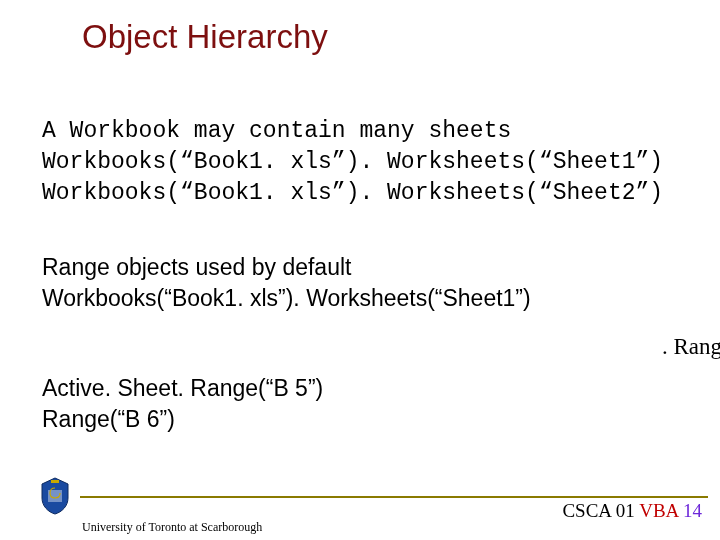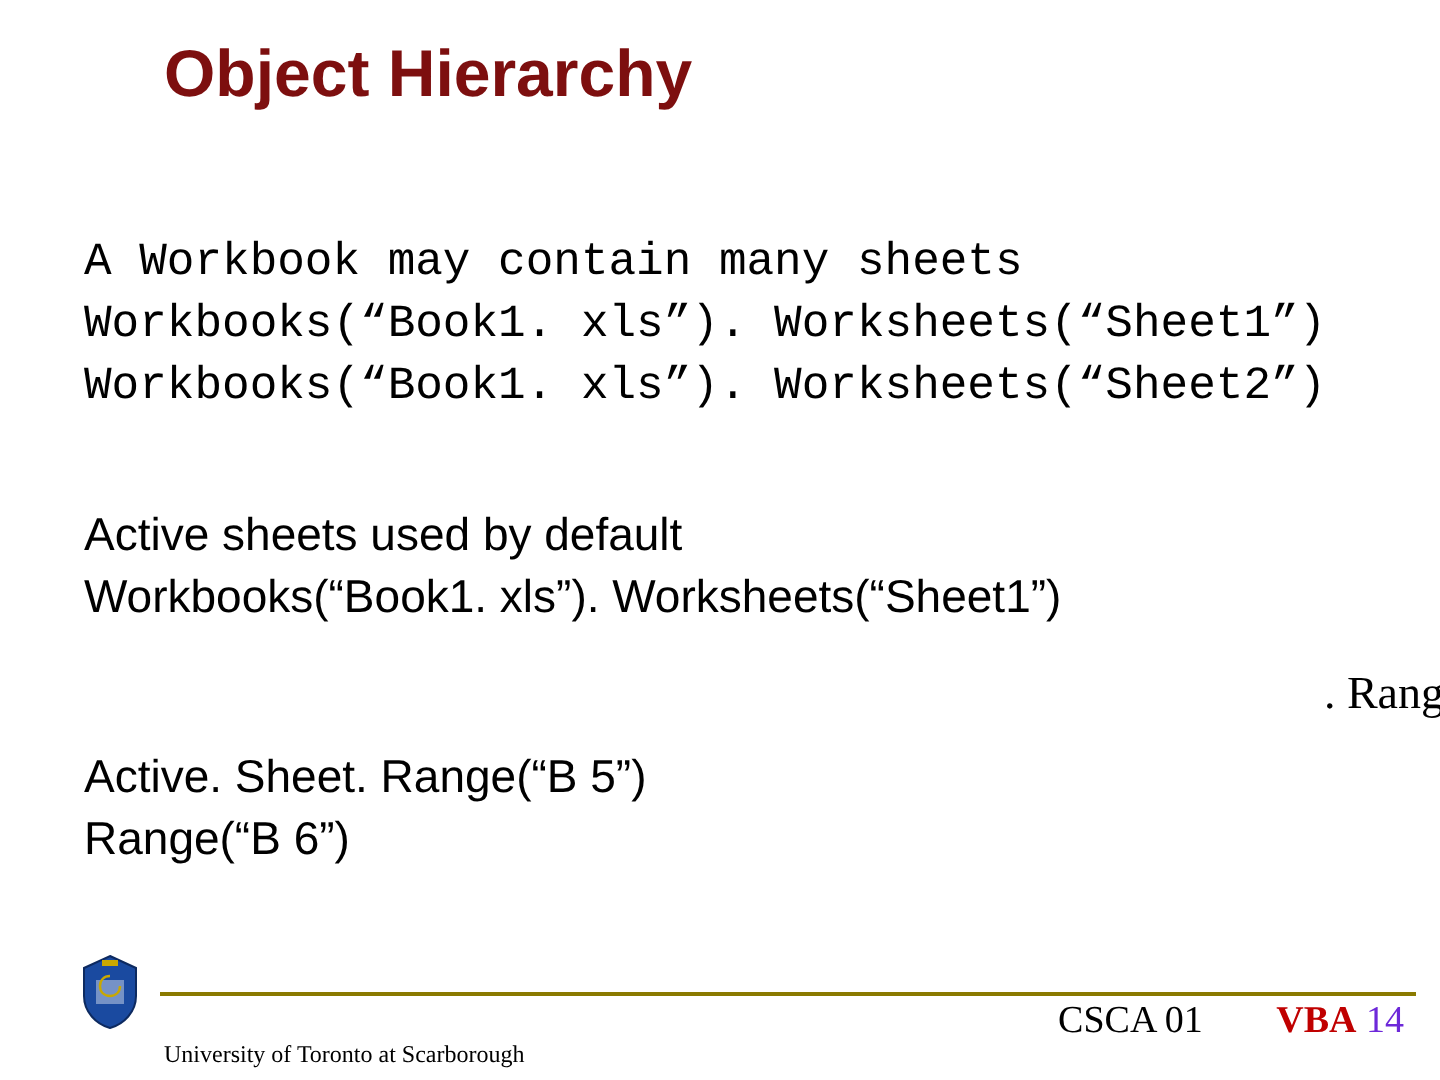--- a/index.html
+++ b/index.html
@@ -9,21 +9,21 @@
     background: #ffffff;
     font-family: "Comic Sans MS", "Comic Sans", cursive, sans-serif;
     position: relative;
     overflow: hidden;
   }
   .title {
     position: absolute;
     top: 18px;
     left: 82px;
     font-size: 33px;
-    font-weight: bold;
+    font-weight: normal;
     color: #7d0f0f;
   }
   .body-text {
     position: absolute;
     left: 42px;
     font-size: 23px;
     color: #000000;
     line-height: 1.35;
   }
   .section1 { top: 116px; font-family: Liberation Mono, monospace; }
@@ -71,36 +71,36 @@
     margin-top: 19px;
   }
   .course {
     position: absolute;
     right: 18px;
     top: 20px;
     font-family: "Times New Roman", serif;
     font-size: 19px;
   }
   .course .c1 { color: #000000; }
-  .course .c2 { color: #c00000; font-weight: bold; margin-left: 32px; }
+  .course .c2 { color: #c00000; font-weight: normal; }
   .course .c3 { color: #6d28d9; }
 </style>
 </head>
 <body>
 
 <div class="title">Object Hierarchy</div>
 
 <div class="body-text section1">
   <div>A Workbook may contain many sheets</div>
   <div>Workbooks(“Book1. xls”). Worksheets(“Sheet1”)</div>
   <div>Workbooks(“Book1. xls”). Worksheets(“Sheet2”)</div>
 </div>
 
 <div class="body-text section2">
-  <div>Active sheets used by default</div>
+  <div>Range objects used by default</div>
   <div>Workbooks(“Book1. xls”). Worksheets(“Sheet1”)</div>
 </div>
 
 <div class="rang">. Rang</div>
 
 <div class="body-text section3">
   <div>Active. Sheet. Range(“B 5”)</div>
   <div>Range(“B 6”)</div>
 </div>
 

